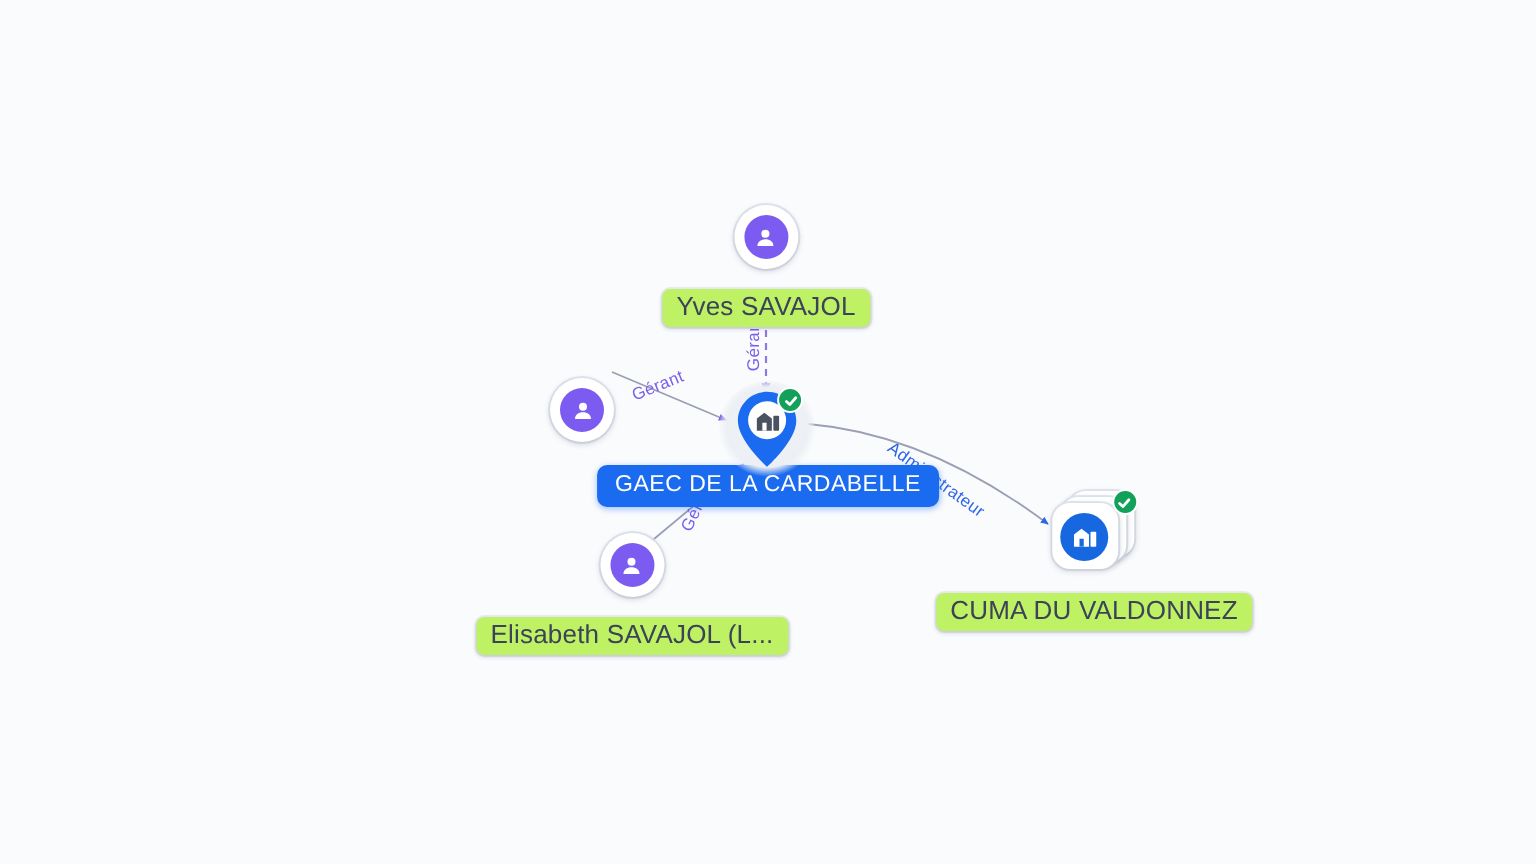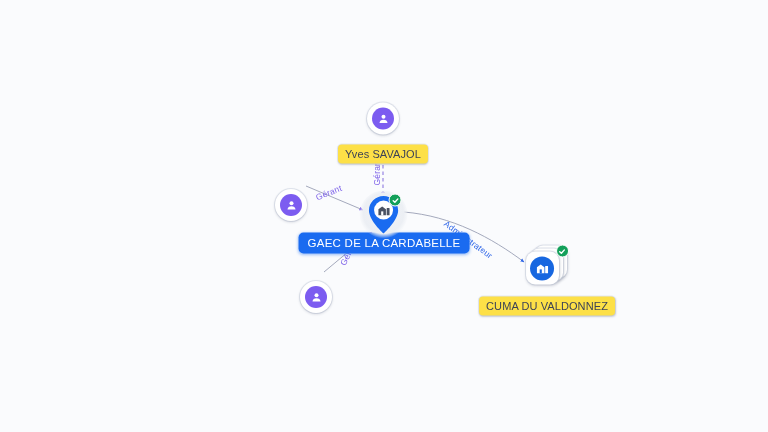--- a/index.html
+++ b/index.html
@@ -114,24 +114,24 @@
     background: #1767e0;
     display: flex;
     align-items: center;
     justify-content: center;
   }
   .card-disc svg { display: block; }
 
   
   .node-label {
     margin-top: 10px;
-    background: #fde047;
+    background: #bef264;
     border-radius: 4px;
     padding: 3px 7px 4px 7px;
-    font-size: 11px;
+    font-size: 13px;
     line-height: 12px;
     color: #3c4257;
     letter-spacing: .1px;
     white-space: nowrap;
     box-shadow: 0 1px 2px rgba(40,50,80,.20), 0 0 0 1px rgba(230,234,242,.9);
   }
   .node-label.chip-primary {
     background: #1a6bf0;
     color: #ffffff;
     border-radius: 5px;
@@ -211,20 +211,21 @@
 
   <div class="node" style="left:316px; top:297px;">
     <div class="person-puck">
       <div class="person-disc" style="background:#7c5cf0;">
         <svg width="13" height="13" viewBox="0 0 24 24" fill="#ffffff">
           <circle cx="12" cy="8" r="3.7"></circle>
           <path d="M4.6 19.4c0-4.1 3.3-6.2 7.4-6.2s7.4 2.1 7.4 6.2z"></path>
         </svg>
       </div>
     </div>
+    <div class="node-label">Elisabeth SAVAJOL (L...</div>
   </div>
 
   <div class="node" style="left:547px; top:280px;">
     <div class="card-stack">
       <div class="card-sheet sheet-a"></div>
       <div class="card-sheet sheet-b"></div>
       <div class="card-sheet sheet-c">
         <div class="card-disc">
           <svg width="15" height="15" viewBox="0 0 24 24" fill="#ffffff">
             <path d="M3 20.5V10.8L9 6.2l6 4.6v9.7z"></path>

